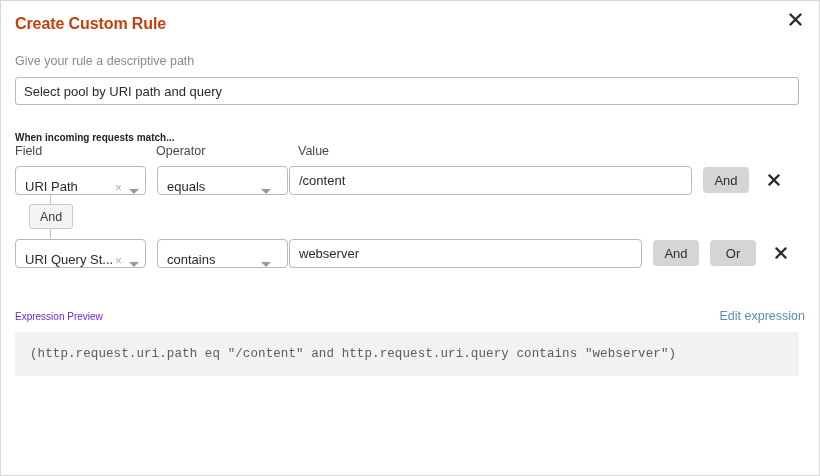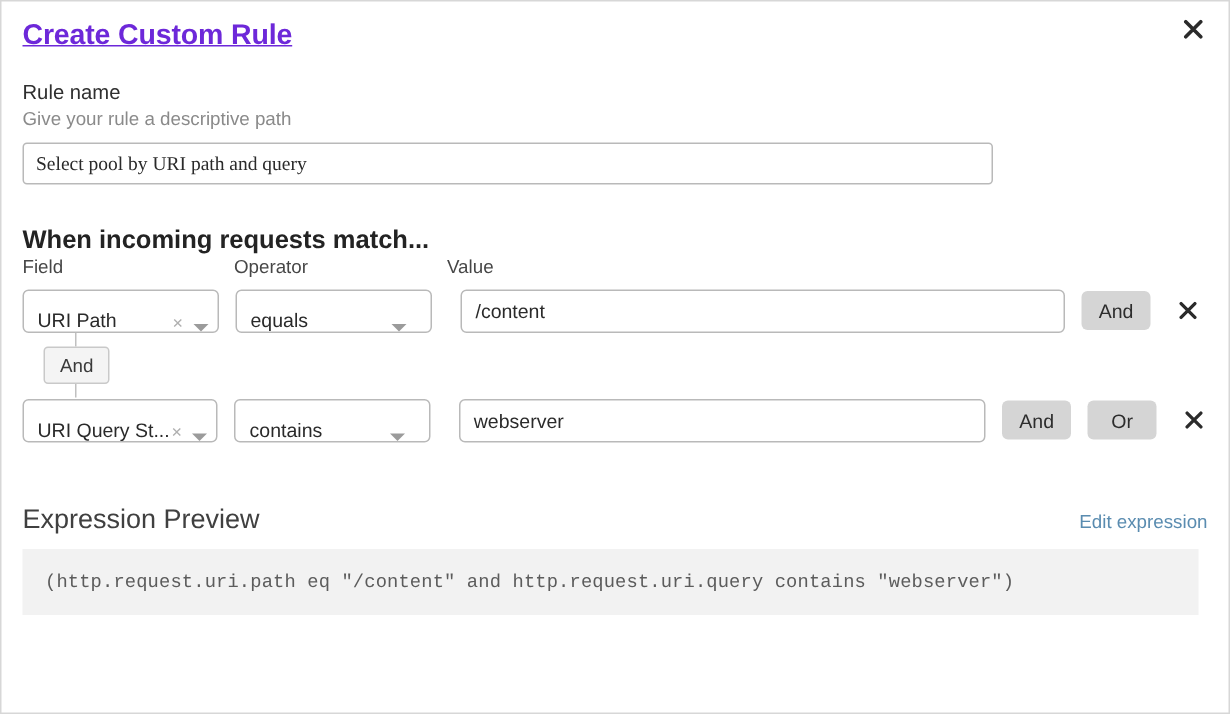--- a/index.html
+++ b/index.html
@@ -24,25 +24,24 @@
   }
 
   
   .header {
     position: relative;
     height: 46px;
     display: flex;
     align-items: center;
   }
   .dialog-title {
-    font-size: 19px;
+    font-size: 16px;
     font-weight: bold;
-    color: #6d28d9;
+    color: #c2410c;
     letter-spacing: -0.1px;
-    text-decoration: underline;
   }
   .close-btn {
     position: absolute;
     right: -1px;
     top: 7px;
     width: 22px;
     height: 22px;
     display: flex;
     align-items: center;
     justify-content: center;
@@ -62,37 +61,37 @@
     color: #2f2f2f;
     margin-bottom: 3px;
   }
   .field-hint {
     font-size: 12.5px;
     color: #8a8a8a;
     margin-bottom: 9px;
   }
   .text-input {
     box-sizing: border-box;
-    width: 647px;
+    width: 784px;
     height: 28px;
     border: 1px solid #b9b9b9;
     border-radius: 3px;
     background: #fff;
     font-size: 13px;
     color: #2a2a2a;
     padding: 0 8px;
     display: flex;
     align-items: center;
-    font-family: Liberation Serif, serif;
+    font-family: Liberation Sans, sans-serif;
   }
 
   
   .match-heading {
     margin-top: 27px;
-    font-size: 17px;
+    font-size: 10px;
     font-weight: bold;
     color: #232323;
   }
 
   .col-headers {
     margin-top: 1px;
     position: relative;
     height: 17px;
   }
   .col-headers span {
@@ -164,21 +163,21 @@
     box-sizing: border-box;
     height: 29px;
     border: 1px solid #b9b9b9;
     border-radius: 4px;
     background: #fff;
     display: flex;
     align-items: center;
     padding: 0 9px;
     font-size: 13px;
     color: #2a2a2a;
-    margin-left: 19px;
+    margin-left: 1px;
   }
   .value-input.v1 { width: 403px; }
   .value-input.v2 { width: 353px; }
 
   .pill-btn {
     box-sizing: border-box;
     height: 26px;
     min-width: 46px;
     padding: 0 11px;
     background: #d5d5d5;
@@ -234,22 +233,22 @@
   }
 
   
   .expr-section { margin-top: 41px; position: relative; }
   .expr-head {
     display: flex;
     justify-content: space-between;
     align-items: baseline;
   }
   .expr-label {
-    font-size: 18px;
-    color: #404040;
+    font-size: 10px;
+    color: #6d28d9;
   }
   .expr-edit {
     font-size: 12.5px;
     color: #5a8cb0;
     cursor: pointer;
   }
   .expr-box {
     box-sizing: border-box;
     margin-top: 9px;
     width: 784px;
@@ -274,21 +273,20 @@
   <div class="header">
     <div class="dialog-title">Create Custom Rule</div>
     <div class="close-btn">
       <svg width="13" height="13" viewBox="0 0 13 13" aria-hidden="true">
         <path d="M1.5 1.5 L11.5 11.5 M11.5 1.5 L1.5 11.5" stroke="#2b2b2b" stroke-width="2.4" stroke-linecap="round"></path>
       </svg>
     </div>
   </div>
 
   <div class="section-rulename">
-    <div class="field-label">Rule name</div>
     <div class="field-hint">Give your rule a descriptive path</div>
     <div class="text-input">
       <span>Select pool by URI path and query</span>
     </div>
   </div>
 
   <div class="match-heading">When incoming requests match...</div>
 
   <div class="col-headers">
     <span class="ch-field">Field</span>

